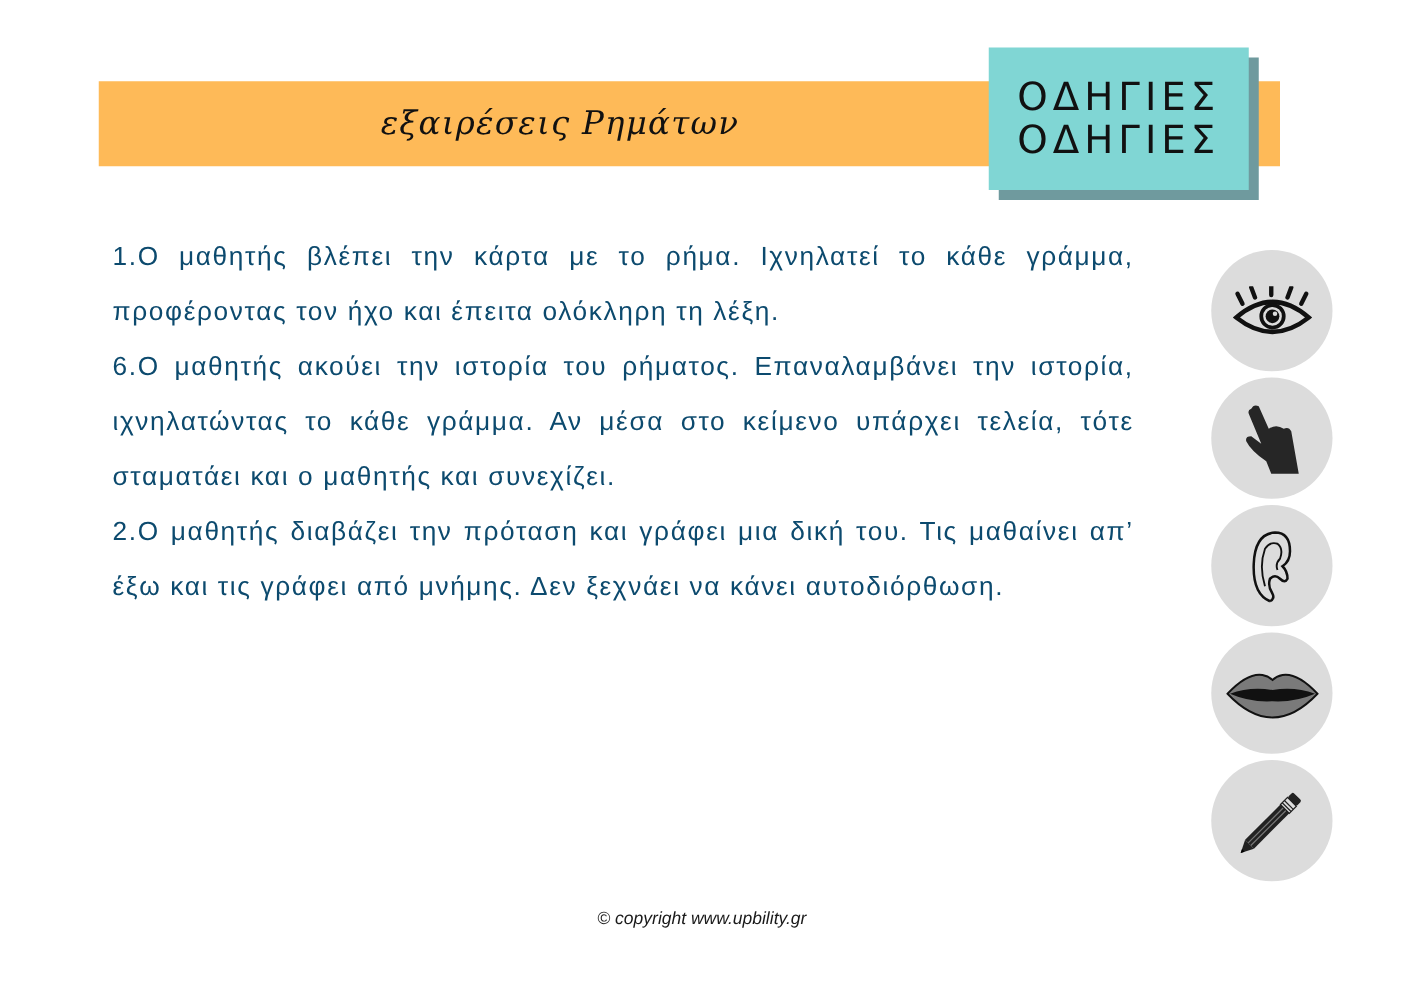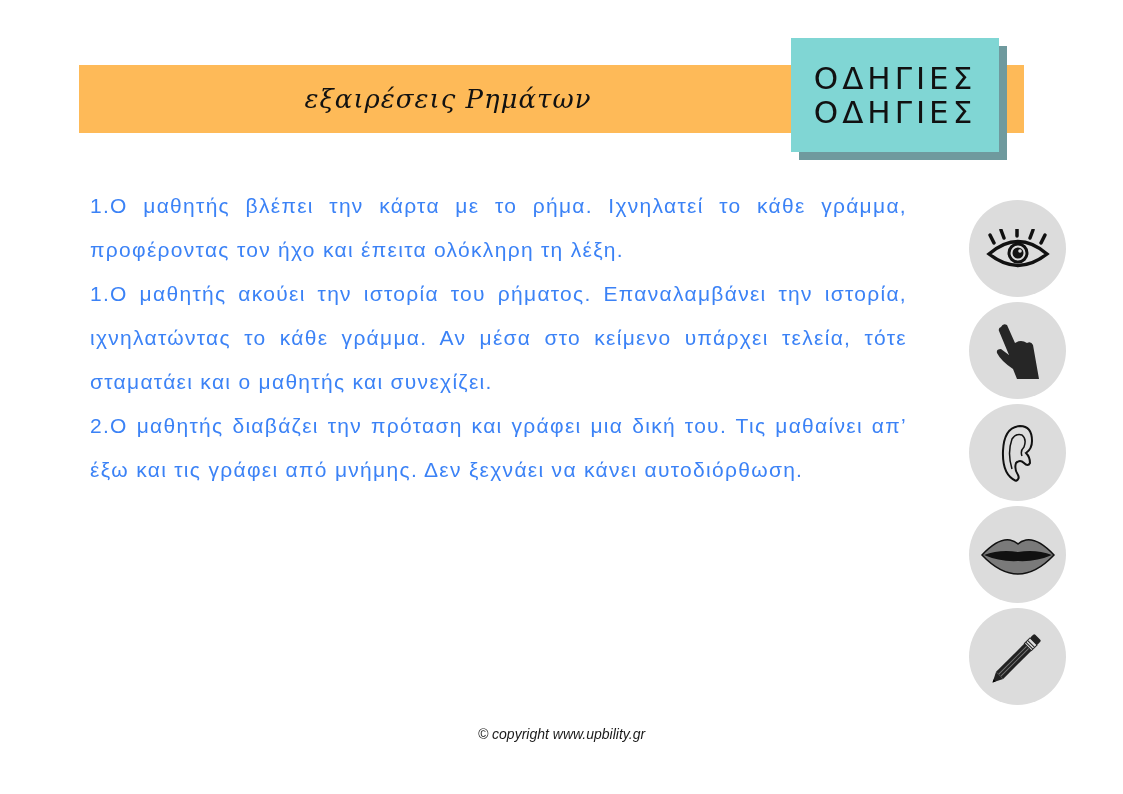--- a/index.html
+++ b/index.html
@@ -69,21 +69,21 @@
       left: 90px;
       top: 184px;
       width: 817px;
     }
     .step {
       margin: 0;
       font-size: 21px;
       line-height: 44px;
       letter-spacing: 1.3px;
       text-align: justify;
-      color: #3b82f6;
+      color: #0c4a6e;
     }
     .icons {
       position: absolute;
       left: 969px;
       top: 200px;
       width: 97px;
     }
     .icon-circle {
       width: 97px;
       height: 97px;
@@ -116,21 +116,21 @@
 </div>
 
 <div class="instructions-shadow"></div>
 <div class="instructions-box">
   <div class="instructions-line">ΟΔΗΓΙΕΣ</div>
   <div class="instructions-line">ΟΔΗΓΙΕΣ</div>
 </div>
 
 <div class="content">
   <p class="step">1.Ο μαθητής βλέπει την κάρτα με το ρήμα. Ιχνηλατεί το κάθε γράμμα, προφέροντας τον ήχο και έπειτα ολόκληρη τη λέξη.</p>
-  <p class="step">1.Ο μαθητής ακούει την ιστορία του ρήματος. Επαναλαμβάνει την ιστορία, ιχνηλατώντας το κάθε γράμμα. Αν μέσα στο κείμενο υπάρχει τελεία, τότε σταματάει και ο μαθητής και συνεχίζει.</p>
+  <p class="step">6.Ο μαθητής ακούει την ιστορία του ρήματος. Επαναλαμβάνει την ιστορία, ιχνηλατώντας το κάθε γράμμα. Αν μέσα στο κείμενο υπάρχει τελεία, τότε σταματάει και ο μαθητής και συνεχίζει.</p>
   <p class="step">2.Ο μαθητής διαβάζει την πρόταση και γράφει μια δική του. Τις μαθαίνει απ’ έξω και τις γράφει από μνήμης. Δεν ξεχνάει να κάνει αυτοδιόρθωση.</p>
 </div>
 
 <div class="icons">
   <div class="icon-circle">
     <svg width="64" height="40" viewBox="0 0 64 40">
       <g stroke="#111" stroke-width="3.5" fill="none" stroke-linecap="round">
         <line x1="8" y1="14" x2="4" y2="6"></line>
         <line x1="18" y1="9" x2="15" y2="1"></line>
         <line x1="31" y1="7" x2="31" y2="-1"></line>

